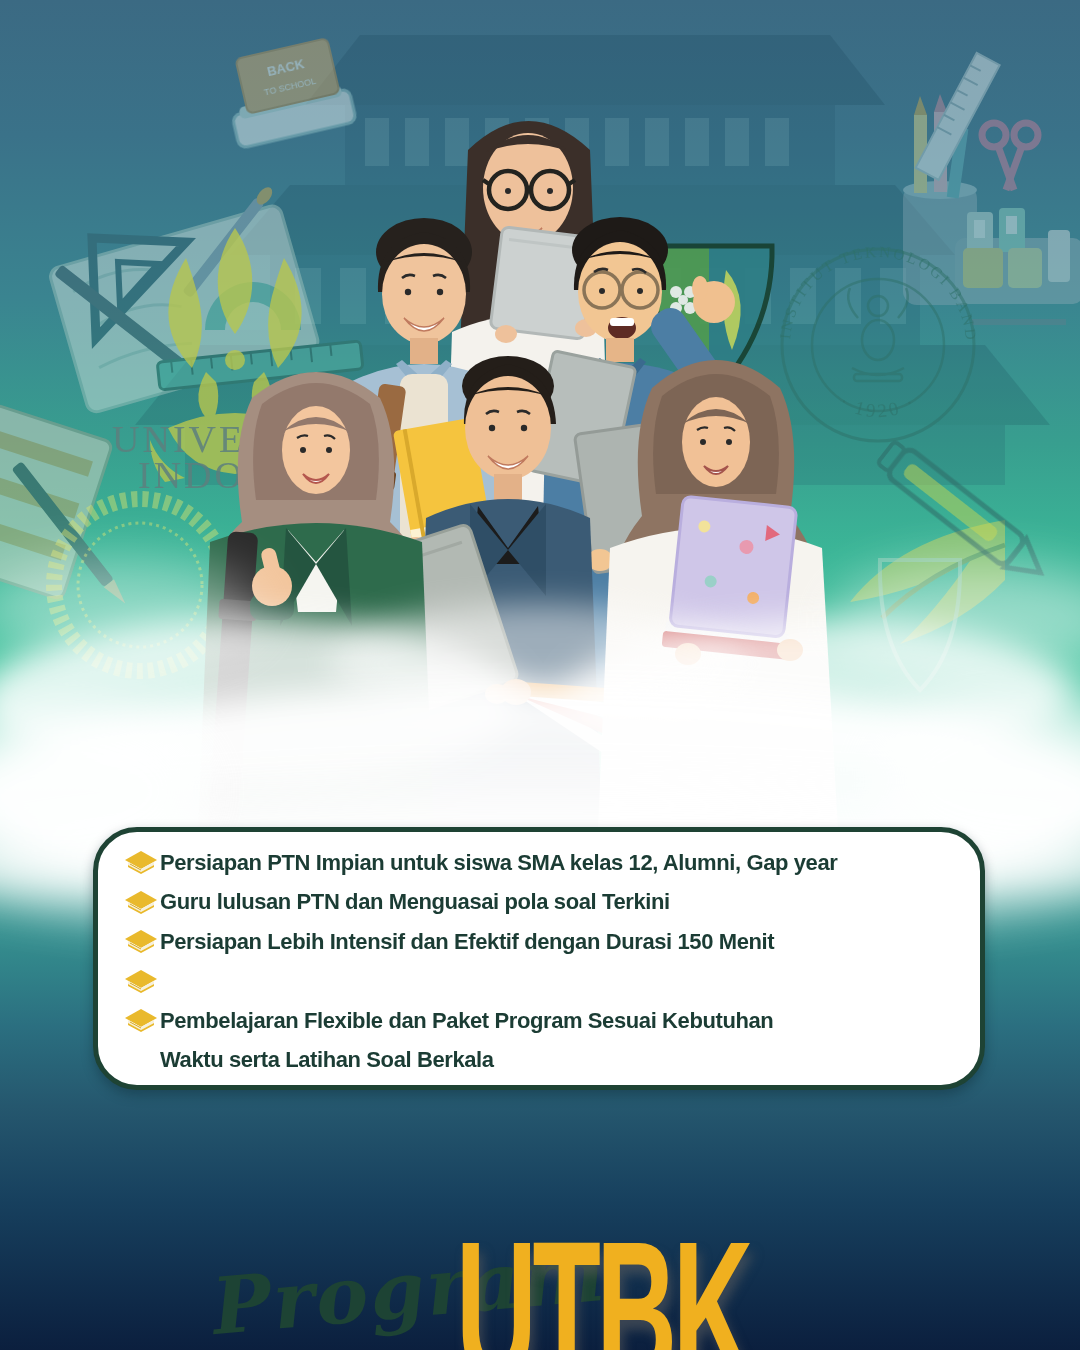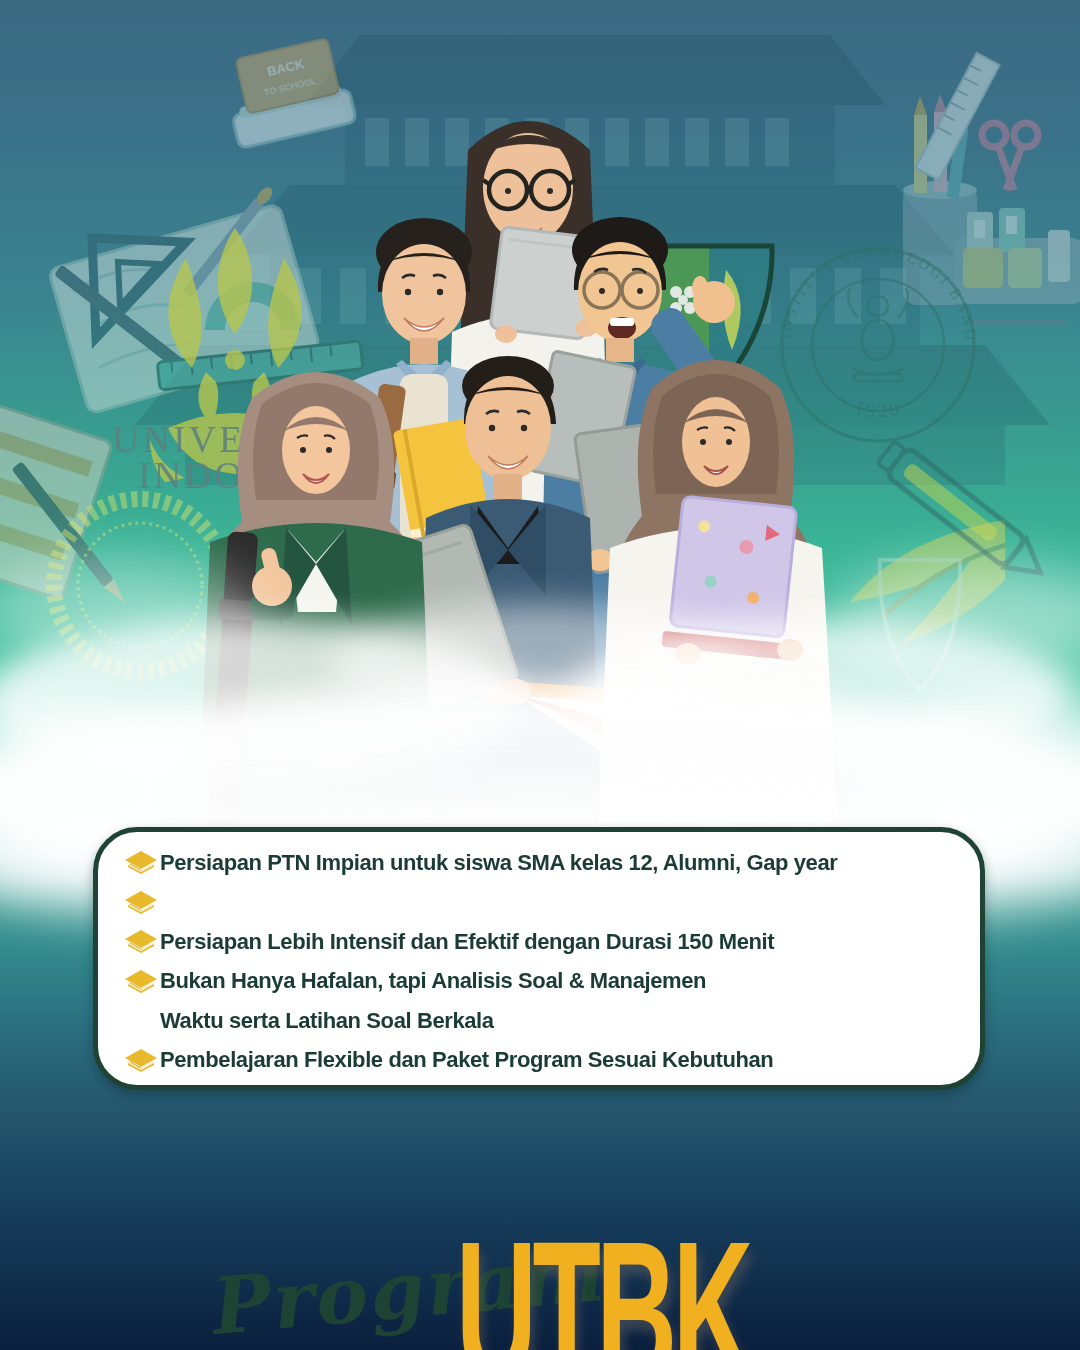--- a/index.html
+++ b/index.html
@@ -466,20 +466,21 @@
 
     <div class="feature-row">
       <span class="bullet">
         <svg width="37" height="27" viewBox="0 0 37 27">
             <polygon points="3,11 19,2 35,11 19,20" fill="#e9b92c"></polygon>
             <path d="M6 13 L19 20 L32 13 L32 16 L19 23 L6 16 Z" fill="#f6f0dc"></path>
             <path d="M6 16 L19 23 L32 16 L32 18 L19 25 L6 18 Z" fill="#e9b92c"></path>
             <line x1="8" y1="15" x2="19" y2="21" stroke="#d8ab24" stroke-width="1"></line>
           </svg>
       </span>
+      <span class="feature-text">Guru lulusan PTN dan Menguasai pola soal Terkini</span>
     </div>
 
     <div class="feature-row">
       <span class="bullet">
         <svg width="37" height="27" viewBox="0 0 37 27">
             <polygon points="3,11 19,2 35,11 19,20" fill="#e9b92c"></polygon>
             <path d="M6 13 L19 20 L32 13 L32 16 L19 23 L6 16 Z" fill="#f6f0dc"></path>
             <path d="M6 16 L19 23 L32 16 L32 18 L19 25 L6 18 Z" fill="#e9b92c"></path>
             <line x1="8" y1="15" x2="19" y2="21" stroke="#d8ab24" stroke-width="1"></line>
           </svg>
@@ -489,34 +490,33 @@
 
     <div class="feature-row">
       <span class="bullet">
         <svg width="37" height="27" viewBox="0 0 37 27">
             <polygon points="3,11 19,2 35,11 19,20" fill="#e9b92c"></polygon>
             <path d="M6 13 L19 20 L32 13 L32 16 L19 23 L6 16 Z" fill="#f6f0dc"></path>
             <path d="M6 16 L19 23 L32 16 L32 18 L19 25 L6 18 Z" fill="#e9b92c"></path>
             <line x1="8" y1="15" x2="19" y2="21" stroke="#d8ab24" stroke-width="1"></line>
           </svg>
       </span>
-      <span class="feature-text">Bukan Hanya Hafalan, tapi Analisis Soal &amp; Manajemen</span>
-    </div>
-
-    <div class="feature-row">
-      <span class="spacer"></span>
-      <span class="feature-text">Waktu serta Latihan Soal Berkala</span>
     </div>
 
     <div class="feature-row">
       <span class="bullet">
         <svg width="37" height="27" viewBox="0 0 37 27">
             <polygon points="3,11 19,2 35,11 19,20" fill="#e9b92c"></polygon>
             <path d="M6 13 L19 20 L32 13 L32 16 L19 23 L6 16 Z" fill="#f6f0dc"></path>
             <path d="M6 16 L19 23 L32 16 L32 18 L19 25 L6 18 Z" fill="#e9b92c"></path>
             <line x1="8" y1="15" x2="19" y2="21" stroke="#d8ab24" stroke-width="1"></line>
           </svg>
       </span>
       <span class="feature-text">Pembelajaran Flexible dan Paket Program Sesuai Kebutuhan</span>
     </div>
 
+    <div class="feature-row">
+      <span class="spacer"></span>
+      <span class="feature-text">Waktu serta Latihan Soal Berkala</span>
+    </div>
+
   </div>
 </div>
 
 </body></html>

